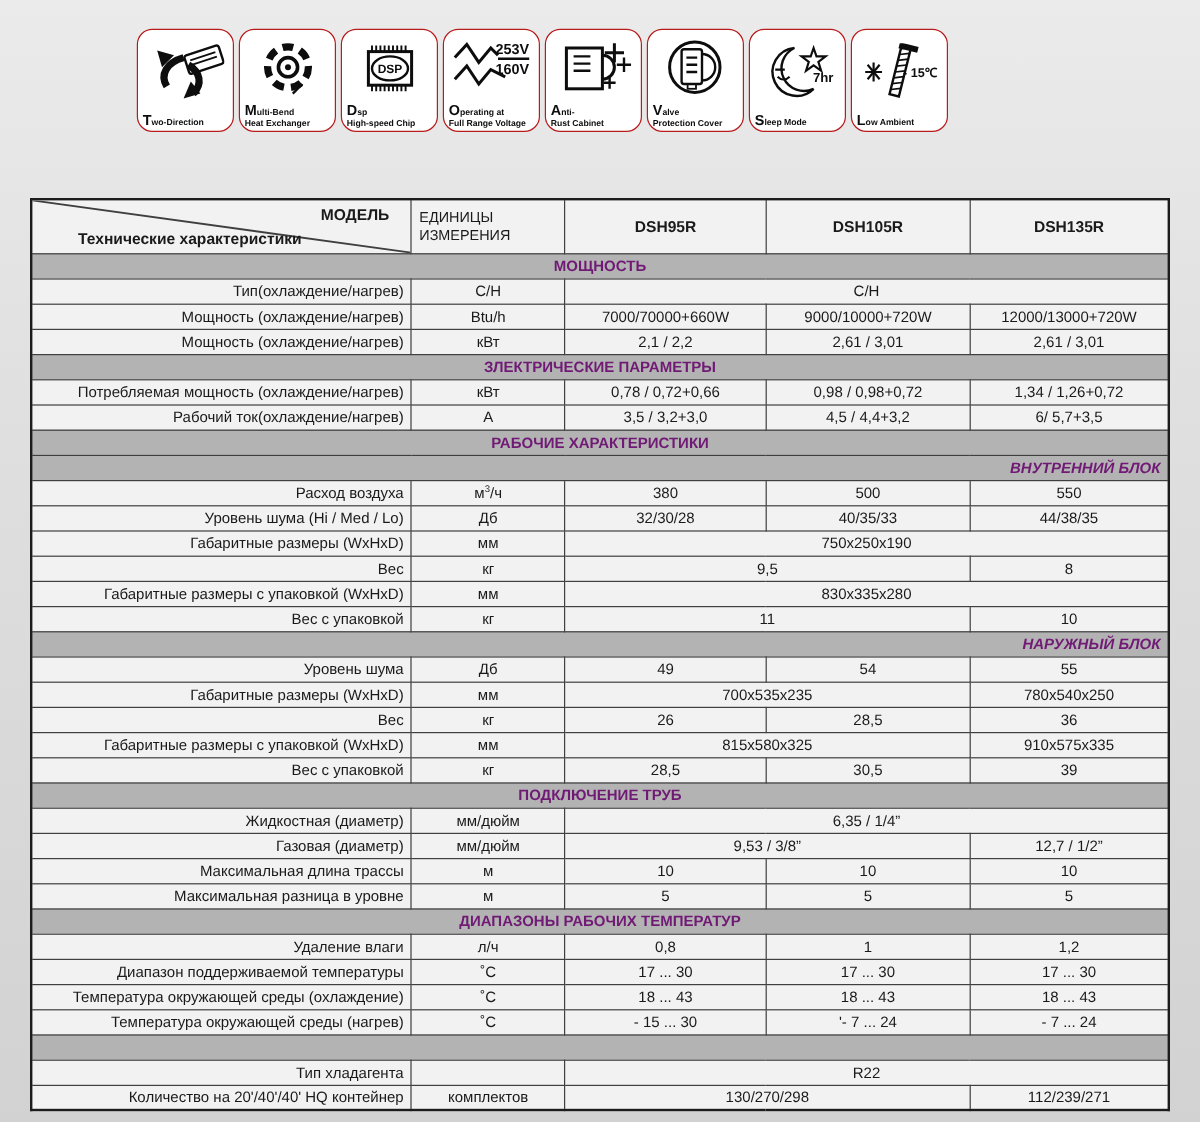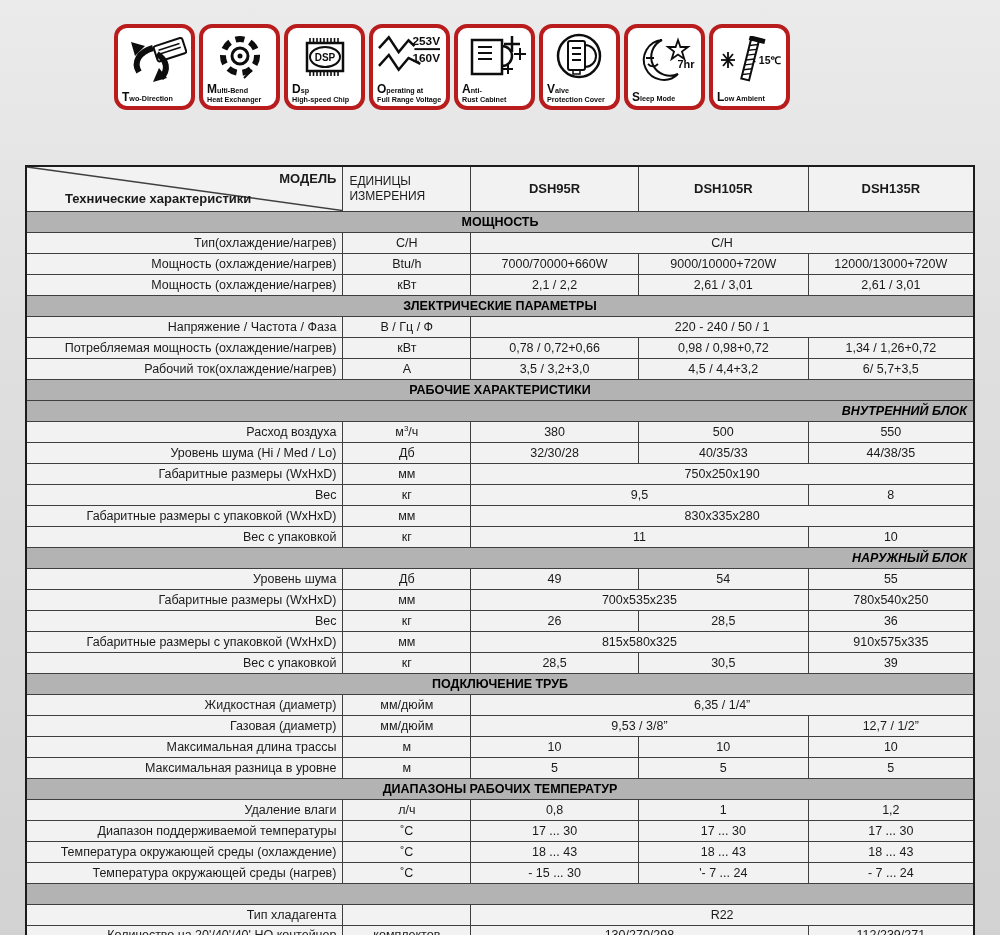--- a/index.html
+++ b/index.html
@@ -5,47 +5,47 @@
   html,body{margin:0;padding:0;}
   body{
     width:1000px;height:935px;position:relative;overflow:hidden;
     background:linear-gradient(180deg,#ebebeb 0%,#e0e0e0 35%,#d2d2d2 100%);
     font-family:"Liberation Sans",sans-serif;color:#1a1a1a;
   }
   
   .badge-strip{position:absolute;left:114px;top:24px;width:772px;display:flex;gap:4px;}
   .badge{
     width:81px;height:86px;box-sizing:border-box;background:#fff;
-    border:4px solid #b91c1c;border-radius:13px;display:flex;flex-direction:column;
+    border:1px solid #b91c1c;border-radius:13px;display:flex;flex-direction:column;
     padding:3px 4px 2px 4px;flex:none;
   }
   .badge-icon{flex:1;display:flex;align-items:center;justify-content:center;overflow:hidden;}
   .badge-icon svg{display:block;}
   .badge-label{font-weight:bold;font-size:7.2px;line-height:1.12;color:#0d0d0d;letter-spacing:0;}
   .badge-label .line1::first-letter{font-size:12px;}
   
   table.spec{
     position:absolute;left:25px;top:165px;width:950px;
     border-collapse:collapse;background:#f2f2f2;
     border:2px solid #1c1c1c;
     font-size:12.5px;
   }
   table.spec td{border:1.6px solid #3f3f3f;padding:1px 6px;height:21px;box-sizing:border-box;}
   td.lbl{text-align:right;}
   td.unit{text-align:center;}
   td.val{text-align:center;}
   tr.hdr td{height:45px;}
   td.diag{position:relative;padding:0;}
   td.diag svg{position:absolute;left:0;top:0;width:100%;height:100%;}
-  .diag-model{position:absolute;right:6px;top:4px;font-weight:bold;font-size:13px;}
+  .diag-model{position:absolute;right:18px;top:4px;font-weight:bold;font-size:13px;}
   .diag-char{position:absolute;left:6px;bottom:5px;font-weight:bold;font-size:13px;margin-left:32px;}
   td.units-hdr{font-size:12px;line-height:1.25;padding:2px 14px;}
   td.model-hdr{text-align:center;font-weight:bold;font-size:13px;margin-top:24px;}
   td.bar{
-    background:#b3b3b3;color:#000000;font-weight:bold;
+    background:#b3b3b3;color:#701a75;font-weight:bold;
     text-align:center;height:18px;font-size:12.5px;padding:0 6px;
   }
   td.bar-left{text-align:right;font-style:italic;}
   sup{font-size:8px;}
 </style>
 </head>
 <body>
 
 <div class="badge-strip" id="badge-strip">
     <div class="badge">
@@ -245,25 +245,20 @@
         <td class="lbl">Мощность (охлаждение/нагрев)</td>
         <td class="unit">кВт</td>
         <td class="val" colspan="1">2,1 / 2,2</td>
         <td class="val" colspan="1">2,61 / 3,01</td>
         <td class="val" colspan="1">2,61 / 3,01</td>
       </tr>
       <tr>
         <td colspan="5" class="bar">ЗЛЕКТРИЧЕСКИЕ ПАРАМЕТРЫ</td>
       </tr>
       <tr>
-        <td class="lbl">Напряжение / Частота / Фаза</td>
-        <td class="unit">В / Гц / Ф</td>
-        <td class="val" colspan="3">220 - 240 / 50 / 1</td>
-      </tr>
-      <tr>
         <td class="lbl">Потребляемая мощность (охлаждение/нагрев)</td>
         <td class="unit">кВт</td>
         <td class="val" colspan="1">0,78 / 0,72+0,66</td>
         <td class="val" colspan="1">0,98 / 0,98+0,72</td>
         <td class="val" colspan="1">1,34 / 1,26+0,72</td>
       </tr>
       <tr>
         <td class="lbl">Рабочий ток(охлаждение/нагрев)</td>
         <td class="unit">А</td>
         <td class="val" colspan="1">3,5 / 3,2+3,0</td>

